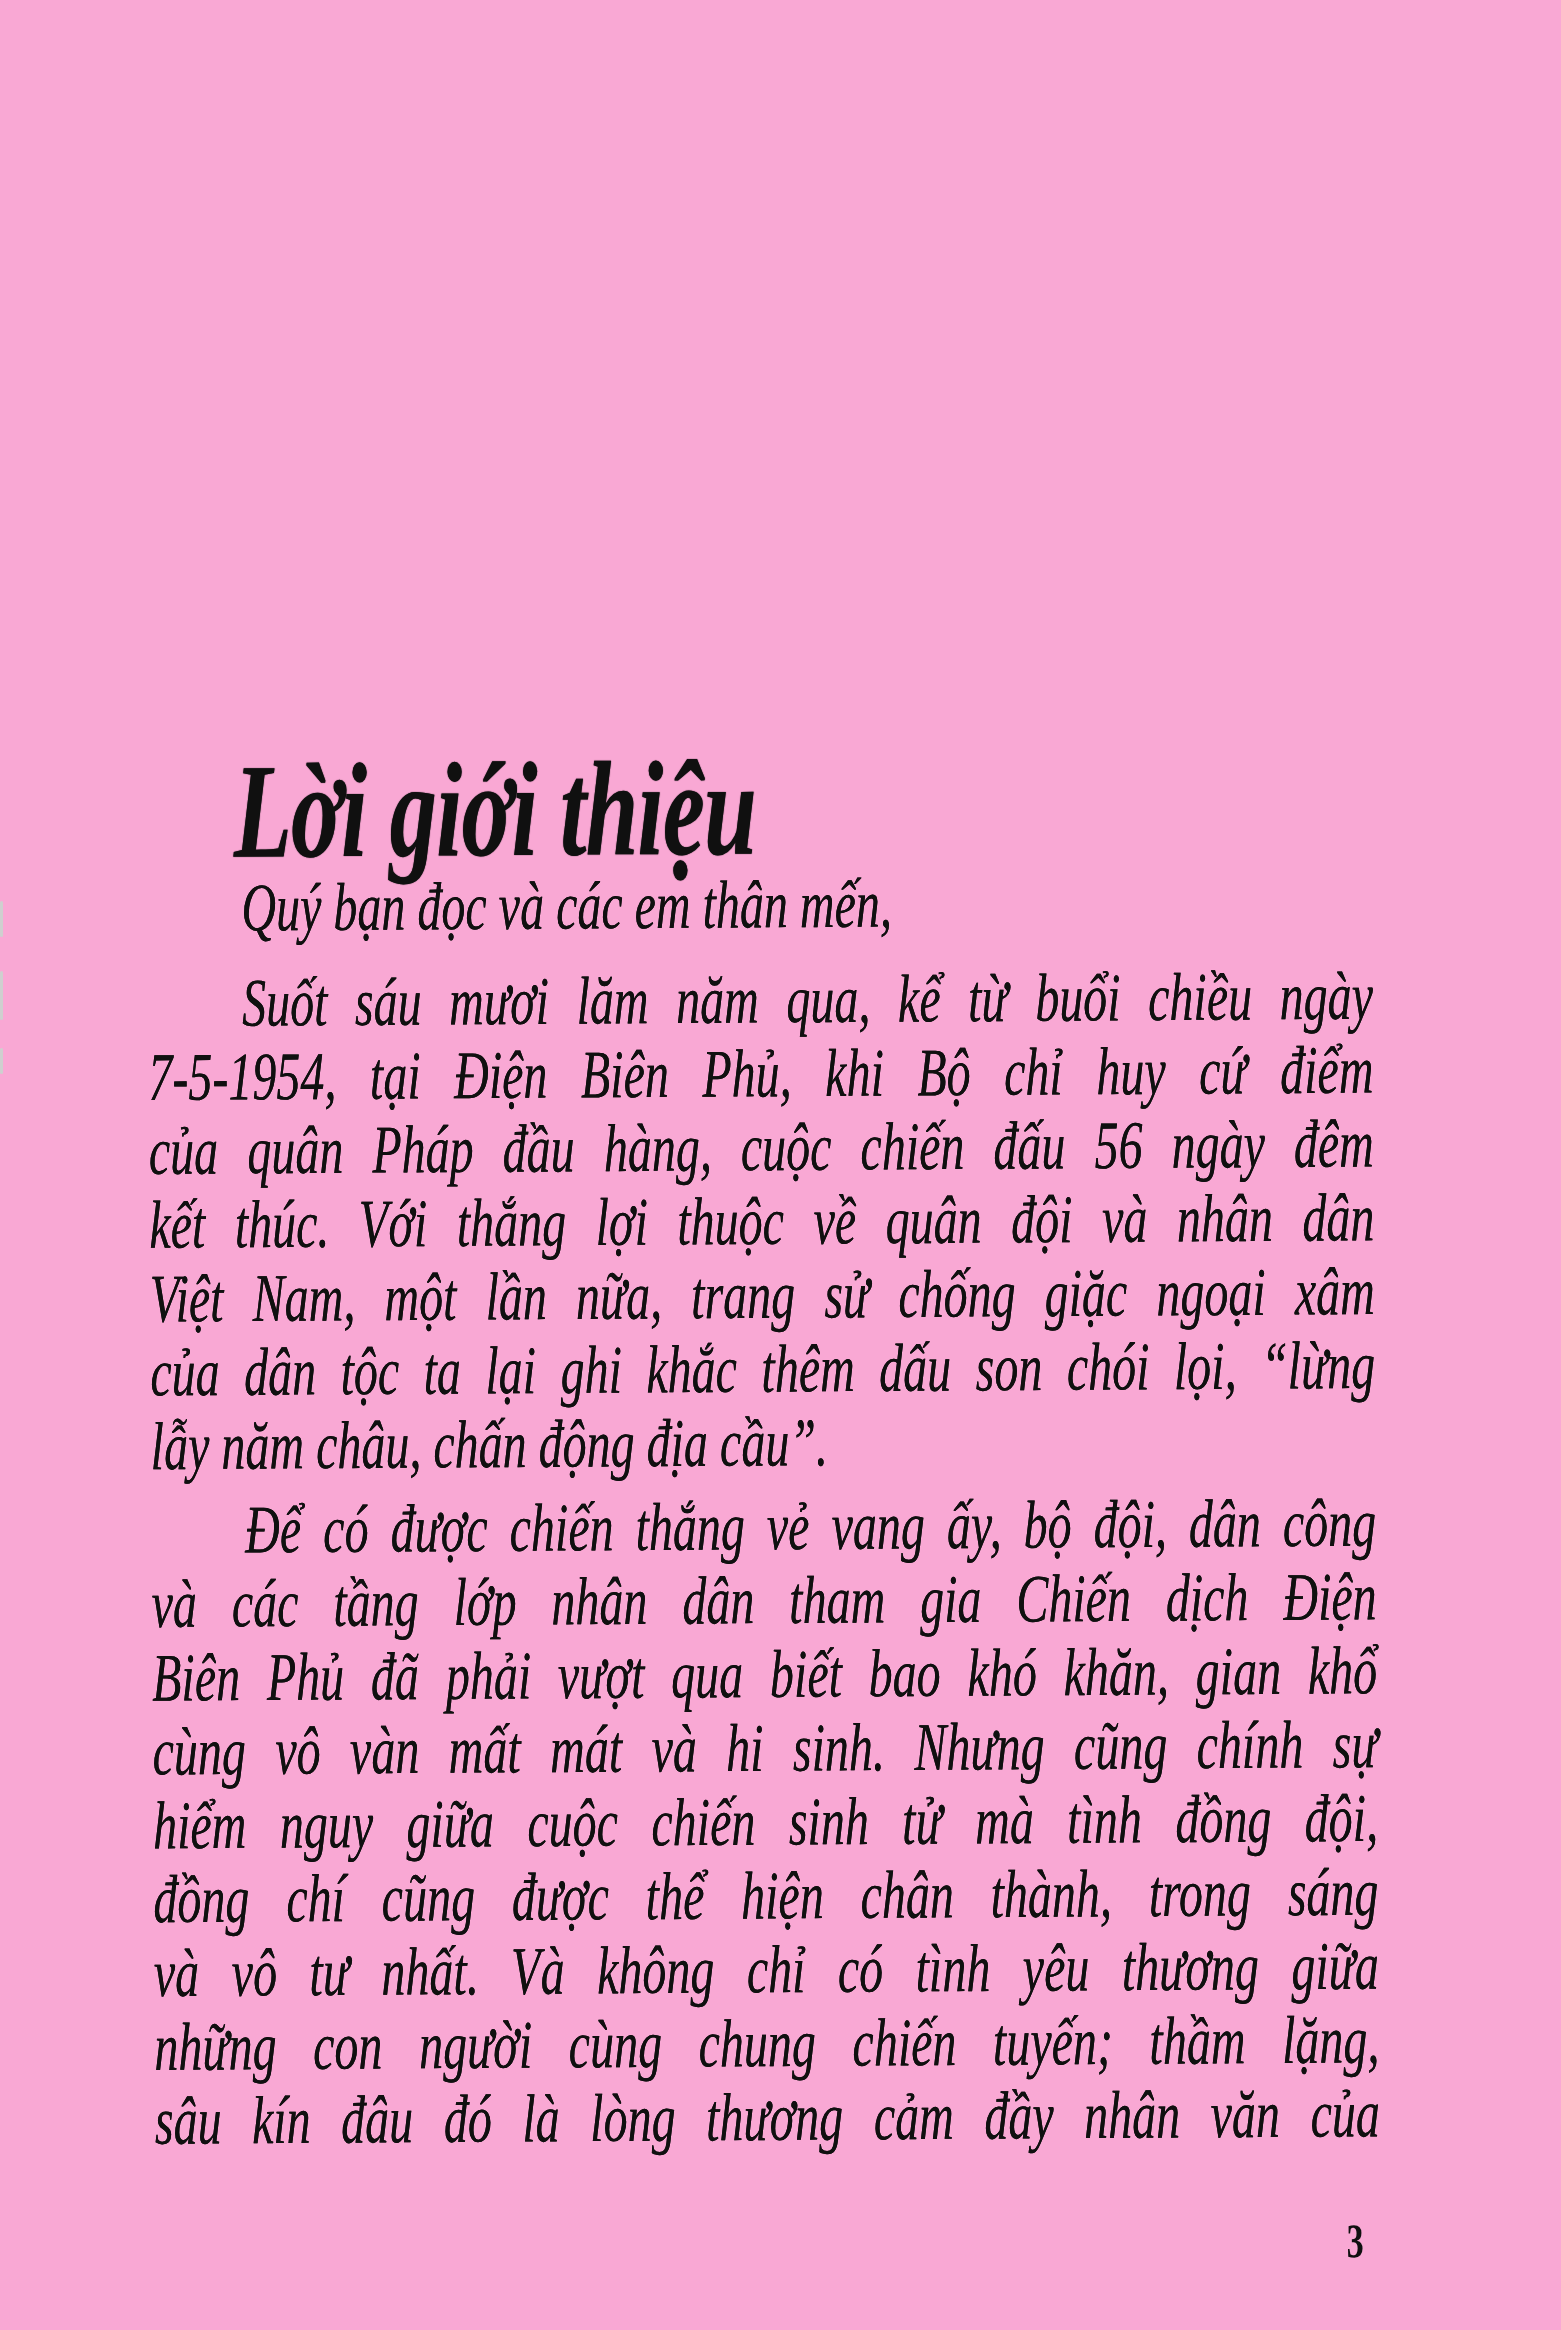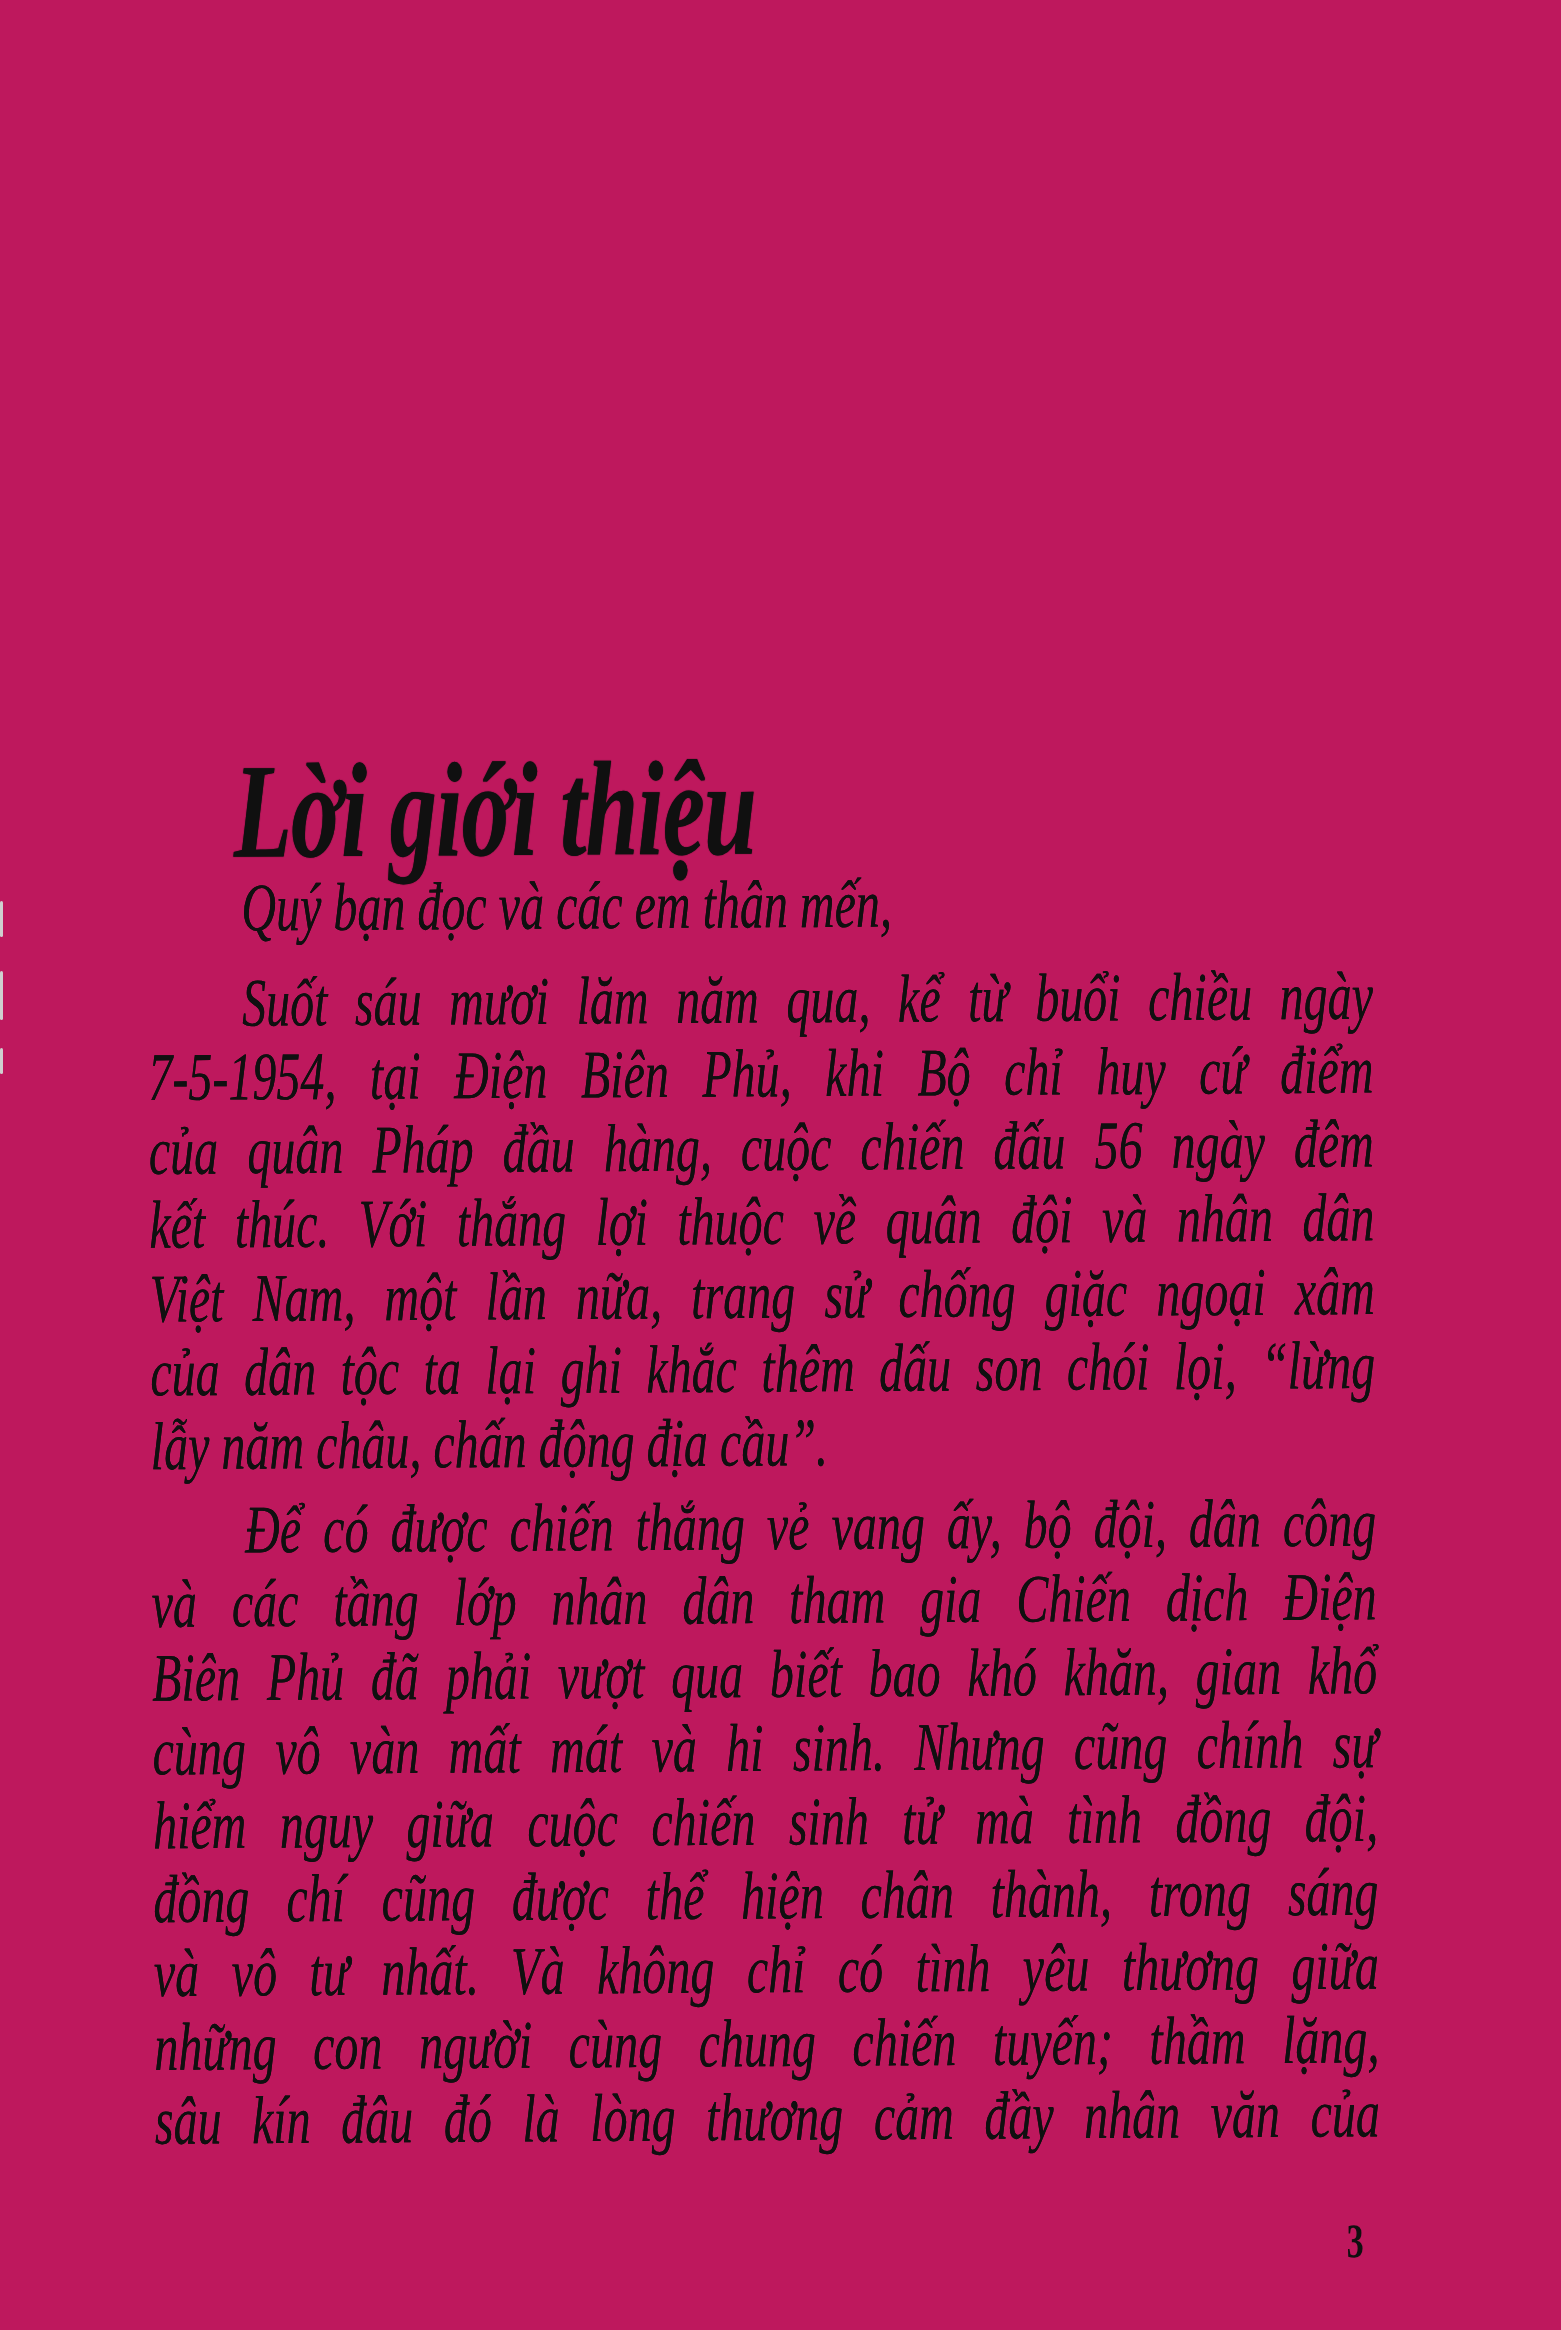--- a/index.html
+++ b/index.html
@@ -1,19 +1,19 @@
 <!DOCTYPE html>
 <html style="font-size:13.6px"><head>
 <meta charset="utf-8">
 <style>
   html,body{margin:0;padding:0;background:#e8e8e8;}
   .page{
     position:relative;
     width:1561px;height:2330px;
-    background:#be185d;
+    background:#f9a8d4;
     overflow:hidden;
     font-family:"Liberation Serif", serif;
     color:#101010;
   }
   .tilt{
     position:absolute;inset:0;
     transform:rotate(-0.35deg);
     transform-origin:50% 50%;
   }
   .stretch{

